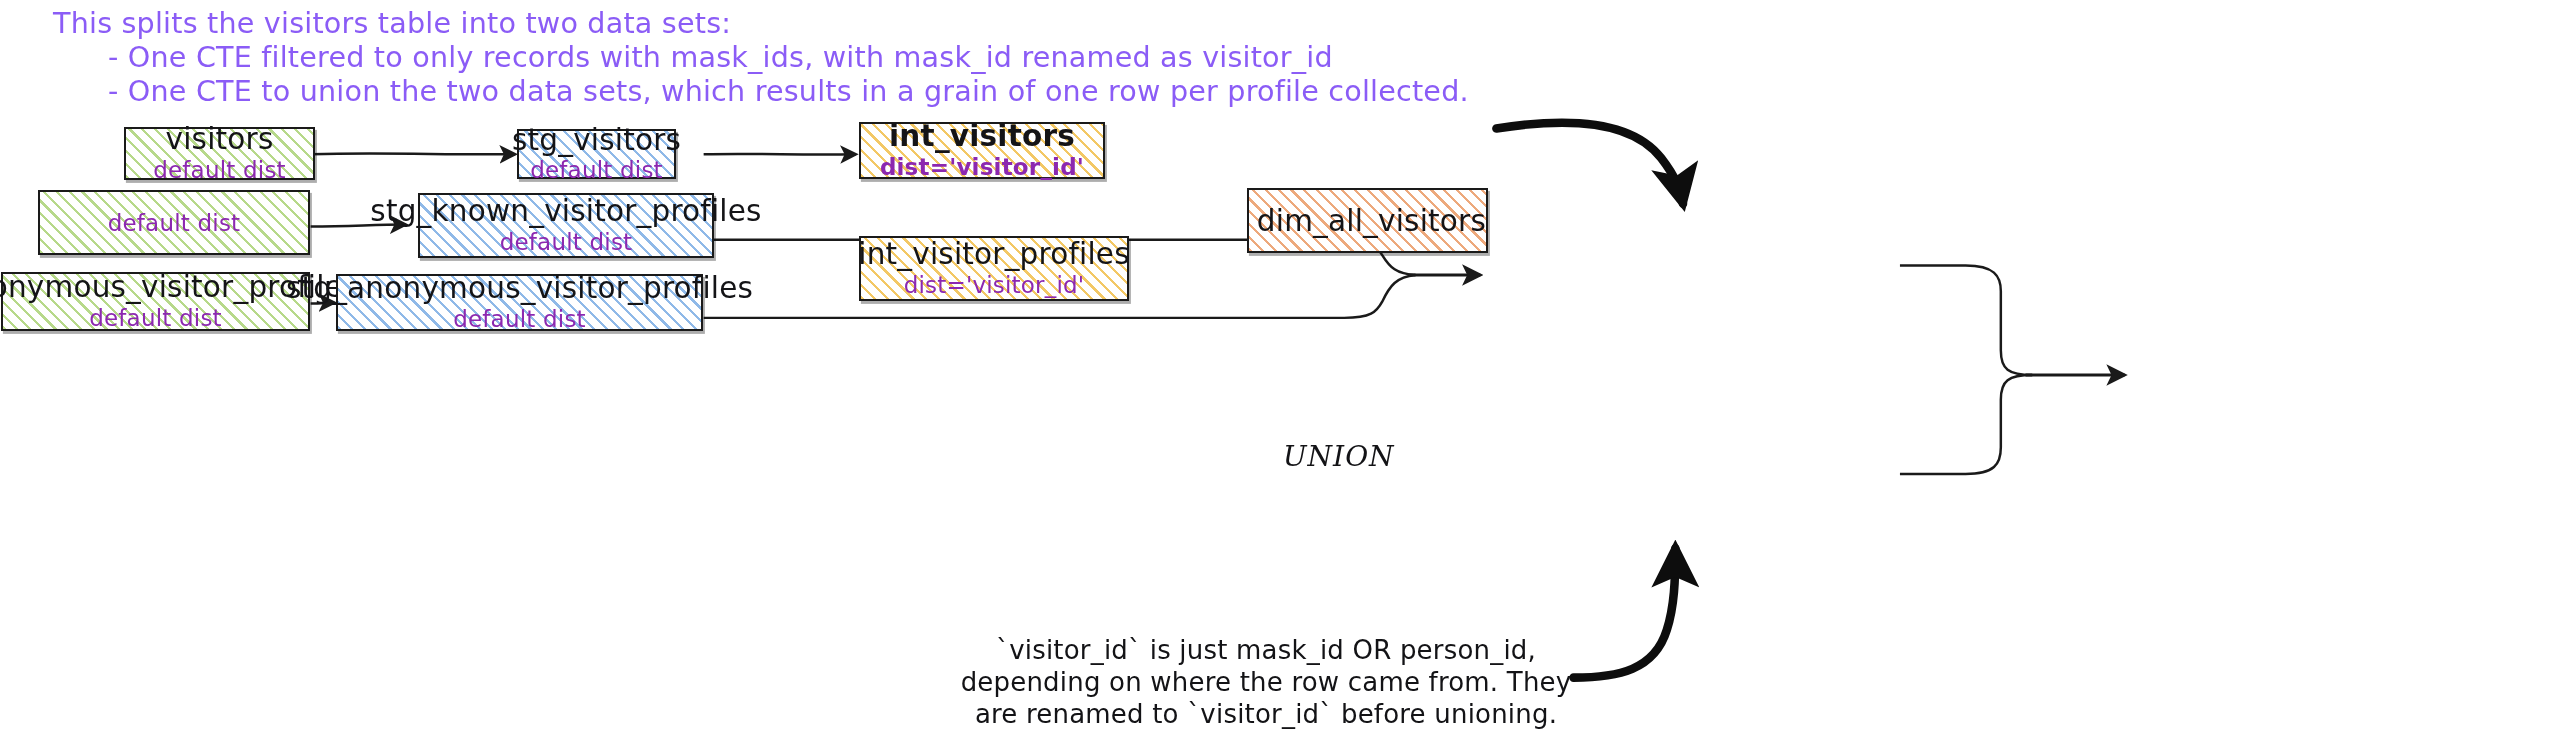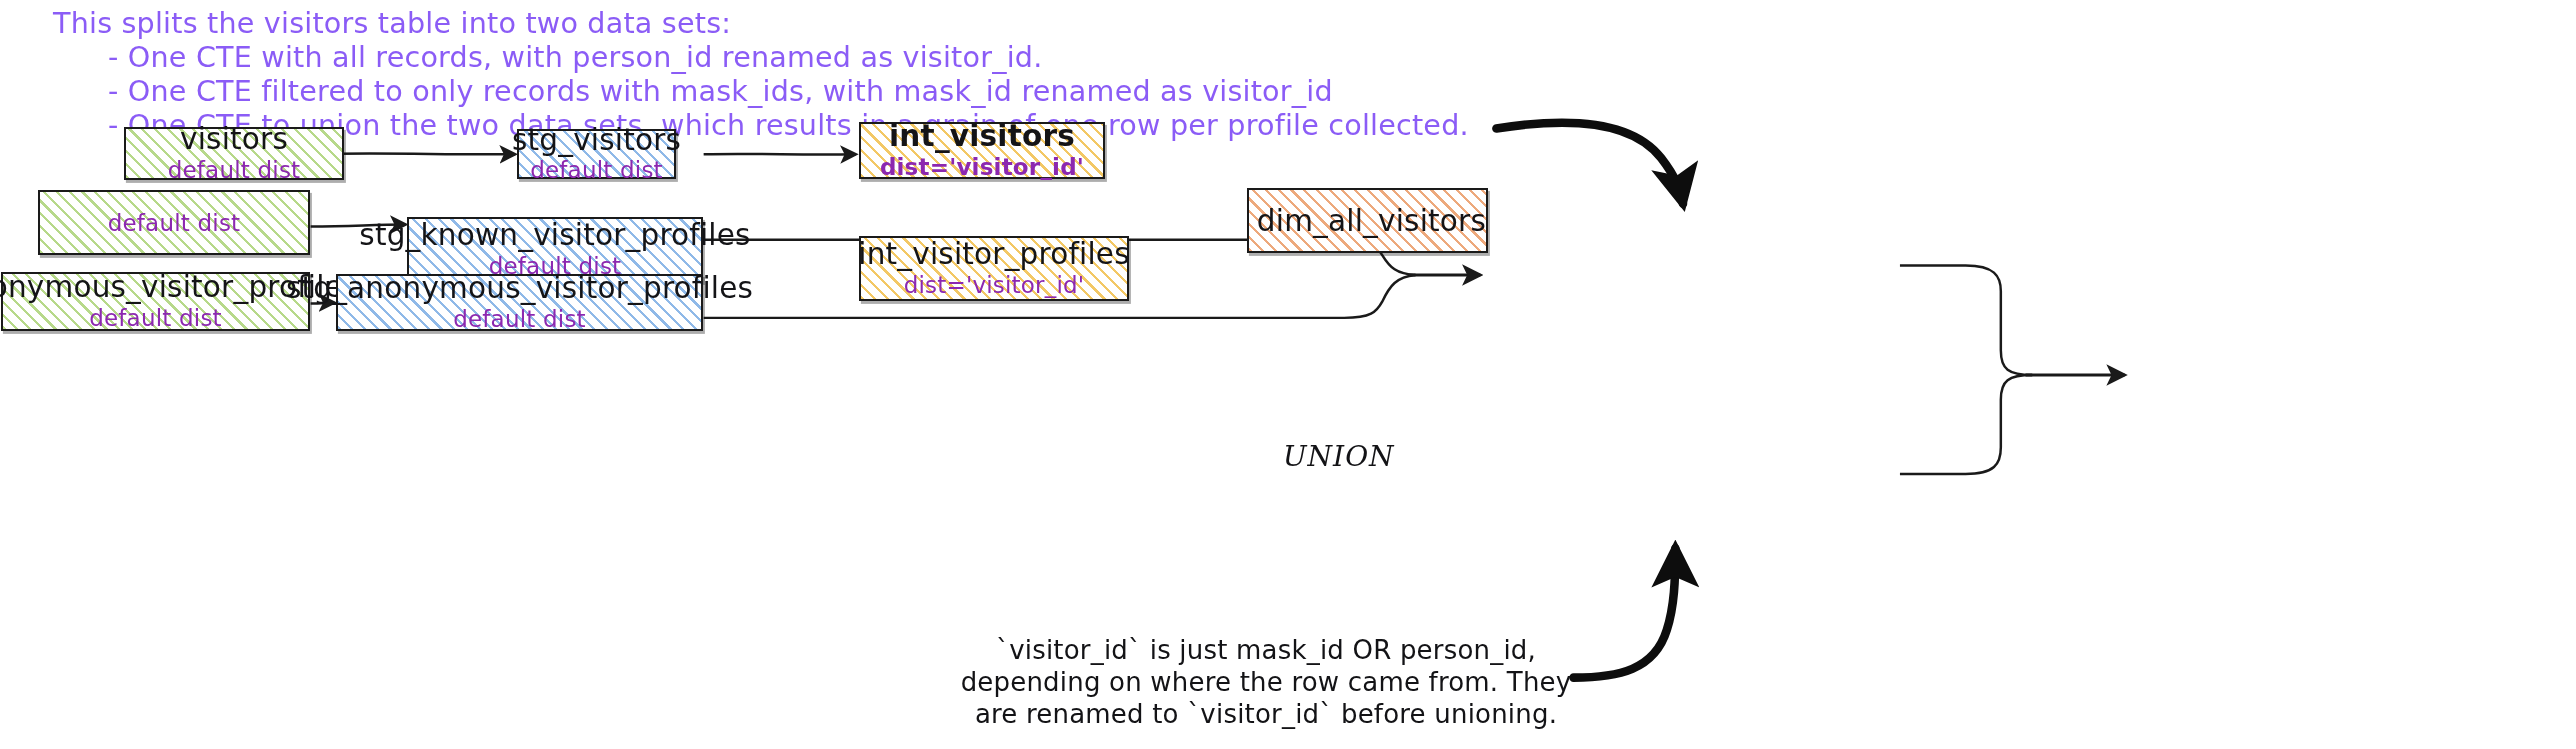--- a/index.html
+++ b/index.html
@@ -136,21 +136,20 @@
     letter-spacing: 1px;
   }
 </style>
 </head>
 <body>
 
 <div id="canvas">
 
   <div id="note-top">
     <div class="hand note-line">This splits the visitors table into two data sets:</div>
-    <div class="hand note-line indent">- One CTE with all records, with person_id renamed as visitor_id.</div>
     <div class="hand note-line indent">- One CTE filtered to only records with mask_ids, with mask_id renamed as visitor_id</div>
     <div class="hand note-line indent">- One CTE to union the two data sets, which results in a grain of one row per profile collected.</div>
   </div>
 
   <div id="note-bottom">
     <div class="hand note-line">`visitor_id` is just mask_id OR person_id,</div>
     <div class="hand note-line">depending on where the row came from. They</div>
     <div class="hand note-line">are renamed to `visitor_id` before unioning.</div>
   </div>
 
@@ -183,40 +182,40 @@
     <path d="M 1996,498 L 2065,498 C 2095,498 2102,488 2102,470 L 2102,420 C 2102,400 2110,394 2135,394" fill="none" stroke="#1a1a1a" stroke-width="2.6"></path>
     <path d="M 2128,394 L 2232,394" fill="none" stroke="#1a1a1a" stroke-width="3" marker-end="url(#ah)"></path>
 
     <path d="M 1572,135 C 1660,121 1718,131 1745,166 C 1762,188 1765,200 1768,214" fill="none" stroke="#0d0d0d" stroke-width="9" stroke-linecap="round" marker-end="url(#ah-fat)"></path>
 
     <path d="M 1653,712 C 1700,712 1738,704 1751,662 C 1759,637 1760,610 1760,576" fill="none" stroke="#0d0d0d" stroke-width="9" stroke-linecap="round" marker-end="url(#ah-fat)"></path>
   </svg>
 
   <div id="union-label">UNION</div>
 
-  <div class="node fill-green" style="left:124px; top:127px; width:220px; height:53px;">
+  <div class="node fill-green" style="left:124px; top:127px; width:191px; height:53px;">
     <div class="hand title">visitors</div>
     <div class="hand sub">default dist</div>
   </div>
 
   <div class="node fill-blue" style="left:517px; top:129px; width:159px; height:50px;">
     <div class="hand title">stg_visitors</div>
     <div class="hand sub">default dist</div>
   </div>
 
   <div class="node fill-yellow" style="left:859px; top:122px; width:246px; height:57px;font-weight:bold;">
     <div class="hand title">int_visitors</div>
     <div class="hand sub">dist='visitor_id'</div>
   </div>
 
   <div class="node fill-green" style="left:38px; top:190px; width:272px; height:65px;">
     <div class="hand sub">default dist</div>
   </div>
 
-  <div class="node fill-blue" style="left:407px; top:193px; width:296px; height:65px;margin-top:24px;">
+  <div class="node fill-blue" style="left:418px; top:193px; width:296px; height:65px;">
     <div class="hand title">stg_known_visitor_profiles</div>
     <div class="hand sub">default dist</div>
   </div>
 
   <div class="node fill-orange no-sub" style="left:1247px; top:188px; width:241px; height:65px;">
     <div class="hand title">dim_all_visitors</div>
   </div>
 
   <div class="node fill-green" style="left:1px; top:272px; width:309px; height:59px;">
     <div class="hand title">anonymous_visitor_profiles</div>

